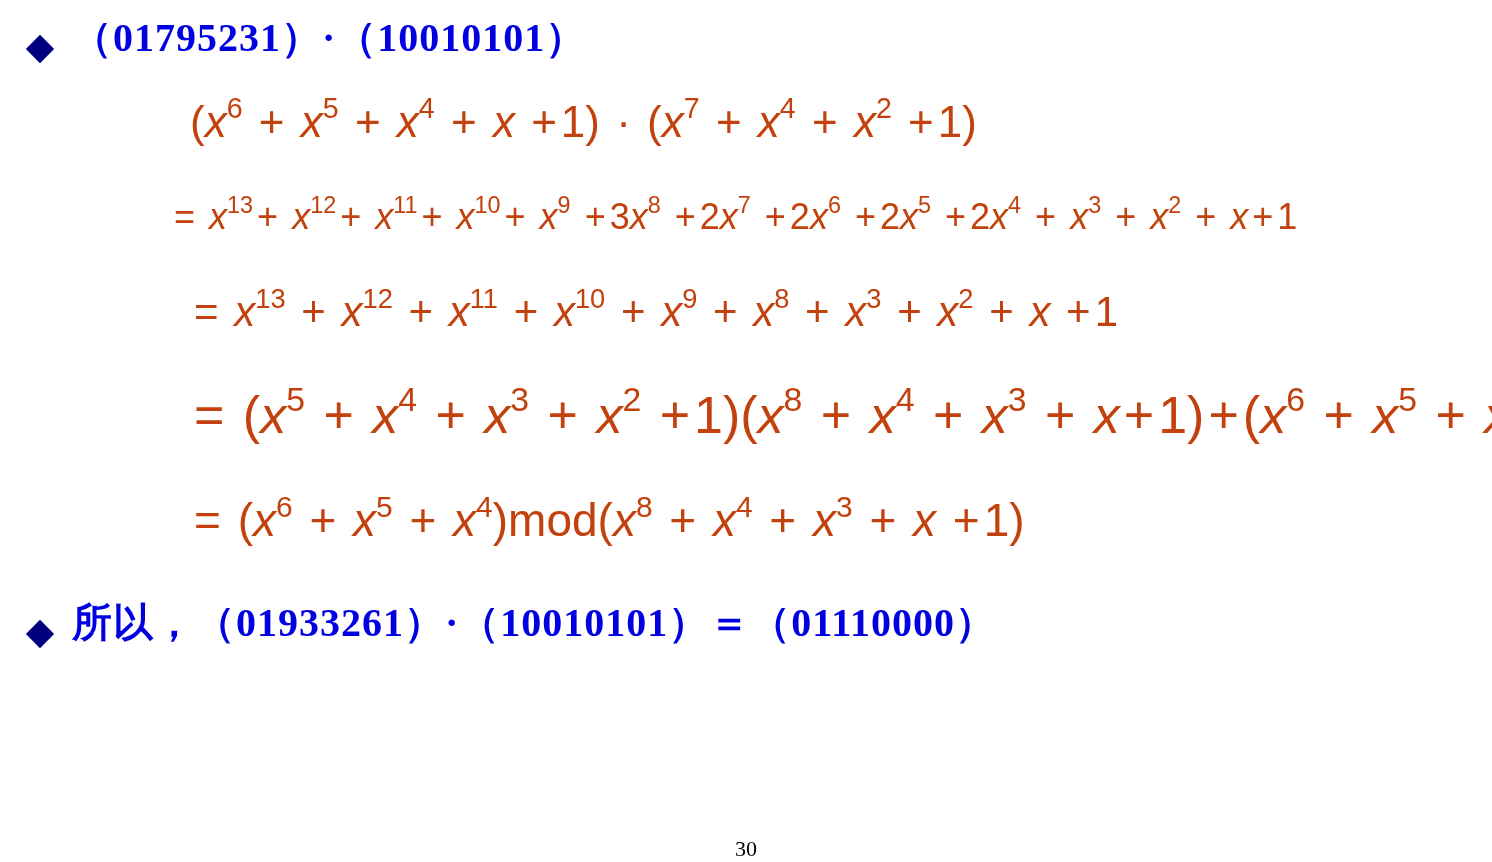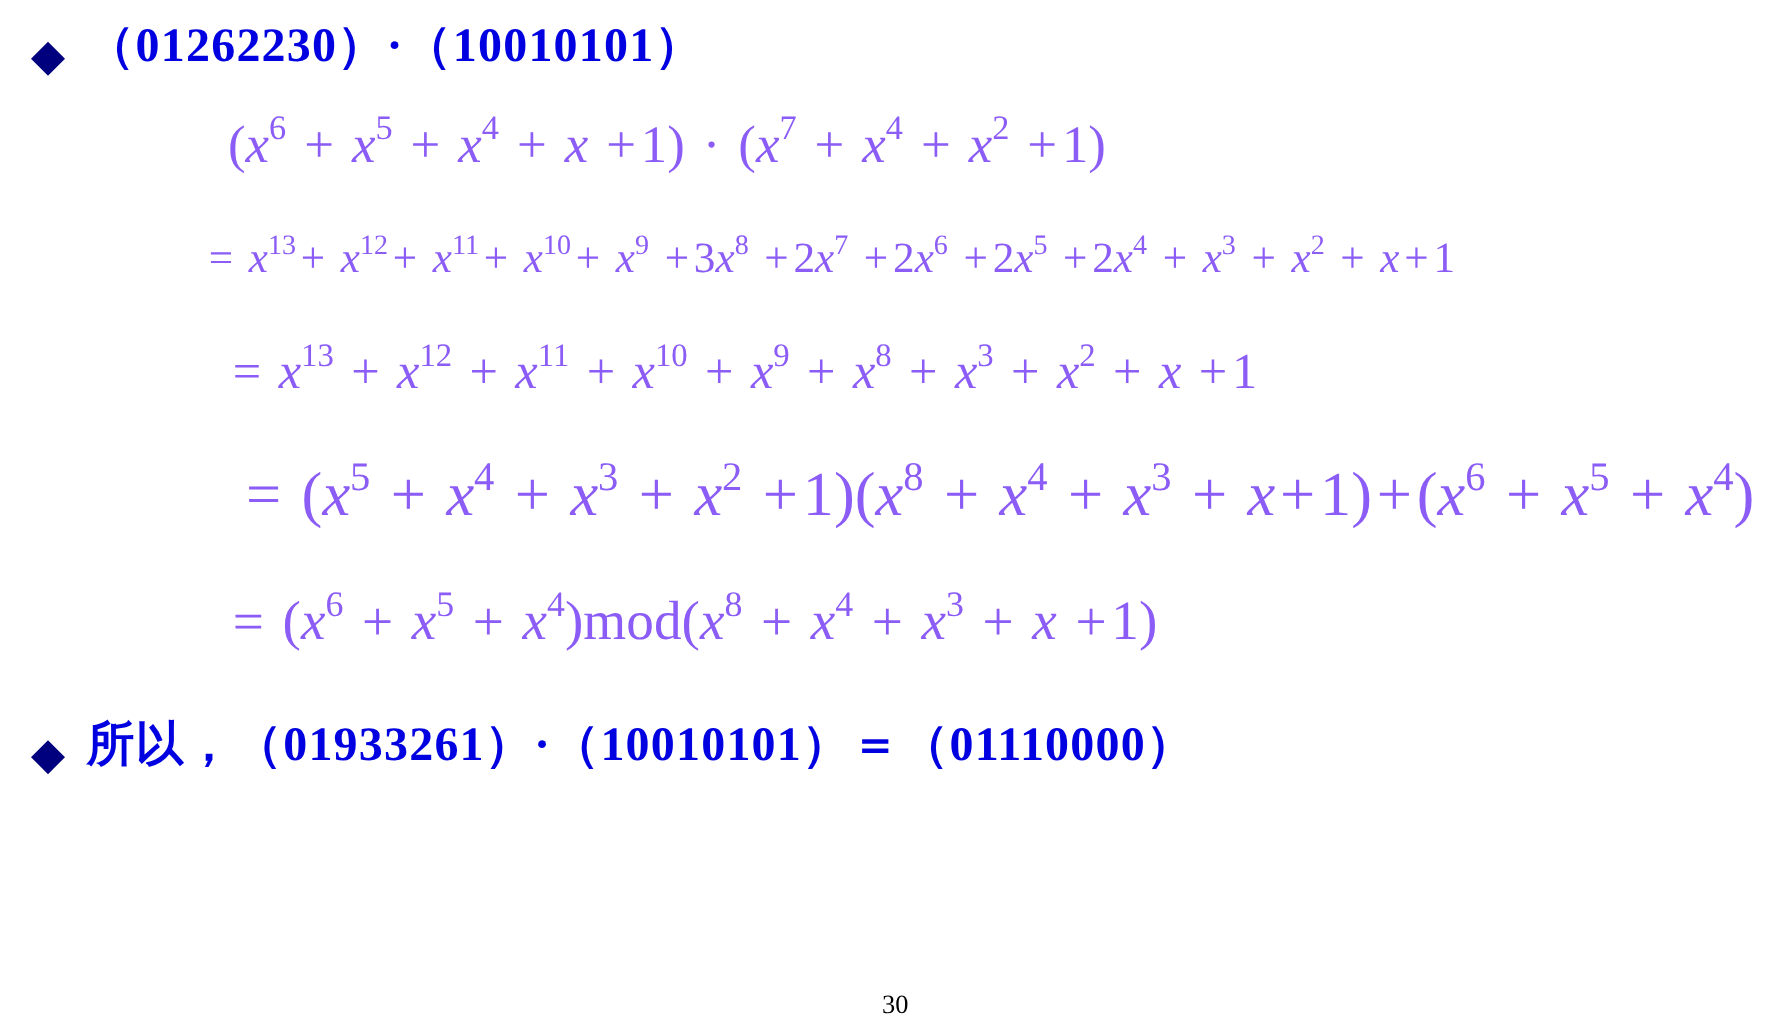--- a/index.html
+++ b/index.html
@@ -38,23 +38,23 @@
     color: #0000e0;
     font-weight: bold;
     font-size: 40px;
     letter-spacing: 1px;
   }
   .math-block {
     margin-left: 160px;
     margin-top: 30px;
   }
   .math-line {
-    font-family: Liberation Serif, serif;
+    font-family: Liberation Sans, sans-serif;
     font-style: italic;
-    color: #8b5cf6;
+    color: #c2410c;
     white-space: nowrap;
     margin-bottom: 48px;
   }
   .line1 { font-size: 44px; }
   .line2 { font-size: 36px; margin-left: -20px;}
   .line3 { font-size: 42px; }
   .line4 { font-size: 52px; text-align: right; }
   .line5 { font-size: 46px; }
   .var { font-style: italic; }
   sup {
@@ -68,39 +68,39 @@
     font-style: normal;
     padding: 0 4px;
   }
   .num {
     font-style: normal;
   }
   .paren { font-style: normal; }
   .modtxt { font-style: normal; }
   .page-num {
     position: absolute;
-    bottom: 12px;
+    bottom: 0px;
     left: 50%;
     transform: translateX(-50%);
     font-size: 22px;
     font-style: normal;
     color: #000;
   }
   .bottom-row {
     margin-top: 20px;
   }
 </style>
 </head>
 <body>
 
 <div class="slide">
 
   <div class="bullet-row">
     <div class="diamond"></div>
-    <div class="blue-text">（01262230）·（10010101）</div>
+    <div class="blue-text">（01795231）·（10010101）</div>
   </div>
 
   <div class="math-block">
     <div class="math-line line1"><span class="paren">(</span><span class="var">x</span><sup>6</sup> <span class="op">+</span> <span class="var">x</span><sup>5</sup> <span class="op">+</span> <span class="var">x</span><sup>4</sup> <span class="op">+</span> <span class="var">x</span> <span class="op">+</span><span class="num">1</span><span class="paren">)</span> <span class="op">·</span> <span class="paren">(</span><span class="var">x</span><sup>7</sup> <span class="op">+</span> <span class="var">x</span><sup>4</sup> <span class="op">+</span> <span class="var">x</span><sup>2</sup> <span class="op">+</span><span class="num">1</span><span class="paren">)</span></div>
     <div class="math-line line2"><span class="op">=</span> <span class="var">x</span><sup>13</sup><span class="op">+</span> <span class="var">x</span><sup>12</sup><span class="op">+</span> <span class="var">x</span><sup>11</sup><span class="op">+</span> <span class="var">x</span><sup>10</sup><span class="op">+</span> <span class="var">x</span><sup>9</sup> <span class="op">+</span><span class="num">3</span><span class="var">x</span><sup>8</sup> <span class="op">+</span><span class="num">2</span><span class="var">x</span><sup>7</sup> <span class="op">+</span><span class="num">2</span><span class="var">x</span><sup>6</sup> <span class="op">+</span><span class="num">2</span><span class="var">x</span><sup>5</sup> <span class="op">+</span><span class="num">2</span><span class="var">x</span><sup>4</sup> <span class="op">+</span> <span class="var">x</span><sup>3</sup> <span class="op">+</span> <span class="var">x</span><sup>2</sup> <span class="op">+</span> <span class="var">x</span><span class="op">+</span><span class="num">1</span></div>
     <div class="math-line line3"><span class="op">=</span> <span class="var">x</span><sup>13</sup> <span class="op">+</span> <span class="var">x</span><sup>12</sup> <span class="op">+</span> <span class="var">x</span><sup>11</sup> <span class="op">+</span> <span class="var">x</span><sup>10</sup> <span class="op">+</span> <span class="var">x</span><sup>9</sup> <span class="op">+</span> <span class="var">x</span><sup>8</sup> <span class="op">+</span> <span class="var">x</span><sup>3</sup> <span class="op">+</span> <span class="var">x</span><sup>2</sup> <span class="op">+</span> <span class="var">x</span> <span class="op">+</span><span class="num">1</span></div>
     <div class="math-line line4"><span class="op">=</span> <span class="paren">(</span><span class="var">x</span><sup>5</sup> <span class="op">+</span> <span class="var">x</span><sup>4</sup> <span class="op">+</span> <span class="var">x</span><sup>3</sup> <span class="op">+</span> <span class="var">x</span><sup>2</sup> <span class="op">+</span><span class="num">1</span><span class="paren">)(</span><span class="var">x</span><sup>8</sup> <span class="op">+</span> <span class="var">x</span><sup>4</sup> <span class="op">+</span> <span class="var">x</span><sup>3</sup> <span class="op">+</span> <span class="var">x</span><span class="op">+</span><span class="num">1</span><span class="paren">)</span><span class="op">+</span><span class="paren">(</span><span class="var">x</span><sup>6</sup> <span class="op">+</span> <span class="var">x</span><sup>5</sup> <span class="op">+</span> <span class="var">x</span><sup>4</sup><span class="paren">)</span></div>
     <div class="math-line line5"><span class="op">=</span> <span class="paren">(</span><span class="var">x</span><sup>6</sup> <span class="op">+</span> <span class="var">x</span><sup>5</sup> <span class="op">+</span> <span class="var">x</span><sup>4</sup><span class="paren">)</span><span class="modtxt">mod</span><span class="paren">(</span><span class="var">x</span><sup>8</sup> <span class="op">+</span> <span class="var">x</span><sup>4</sup> <span class="op">+</span> <span class="var">x</span><sup>3</sup> <span class="op">+</span> <span class="var">x</span> <span class="op">+</span><span class="num">1</span><span class="paren">)</span></div>
   </div>
 

